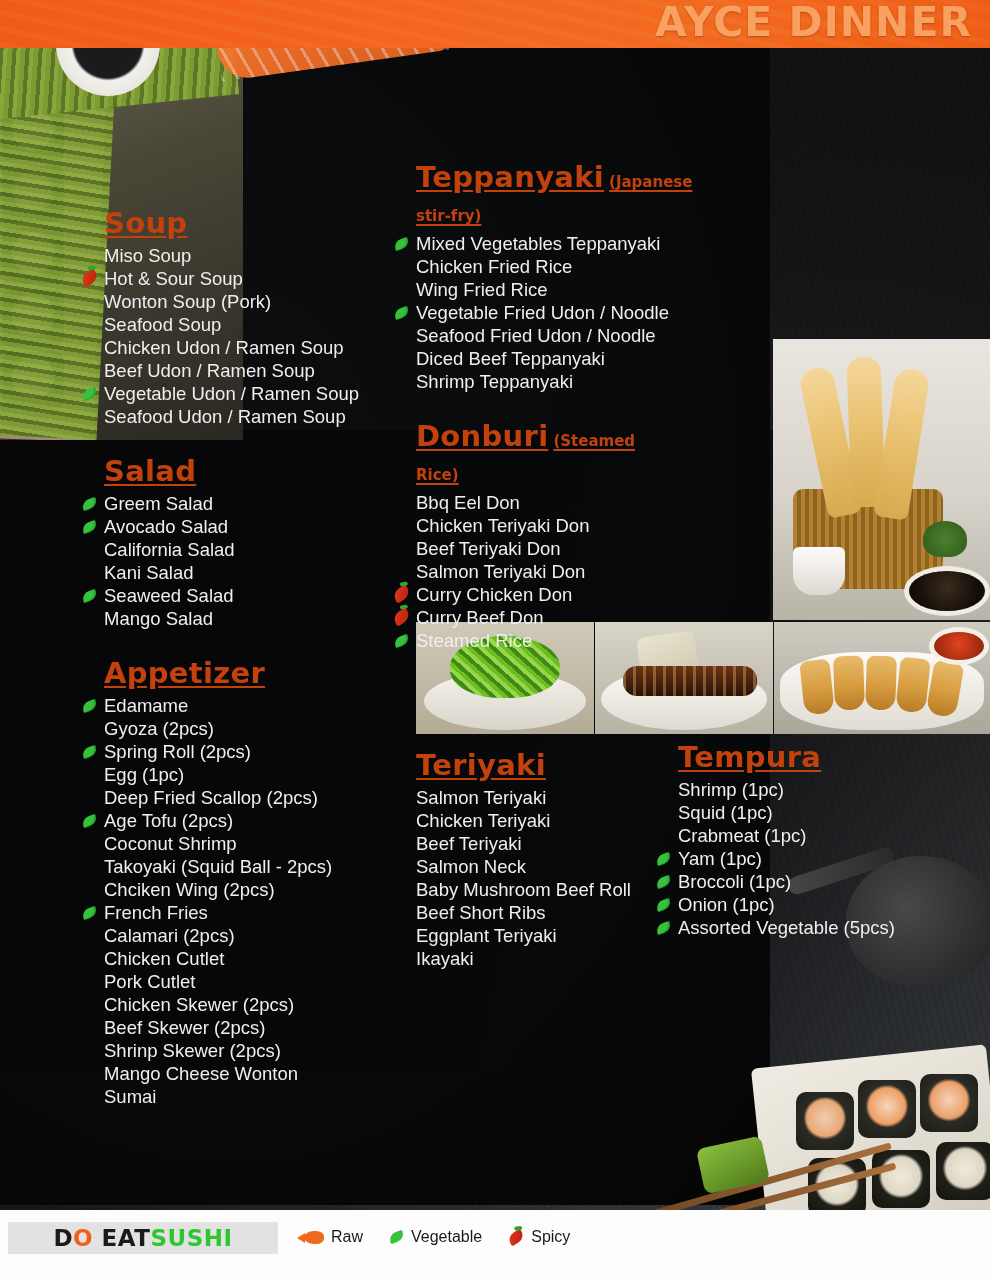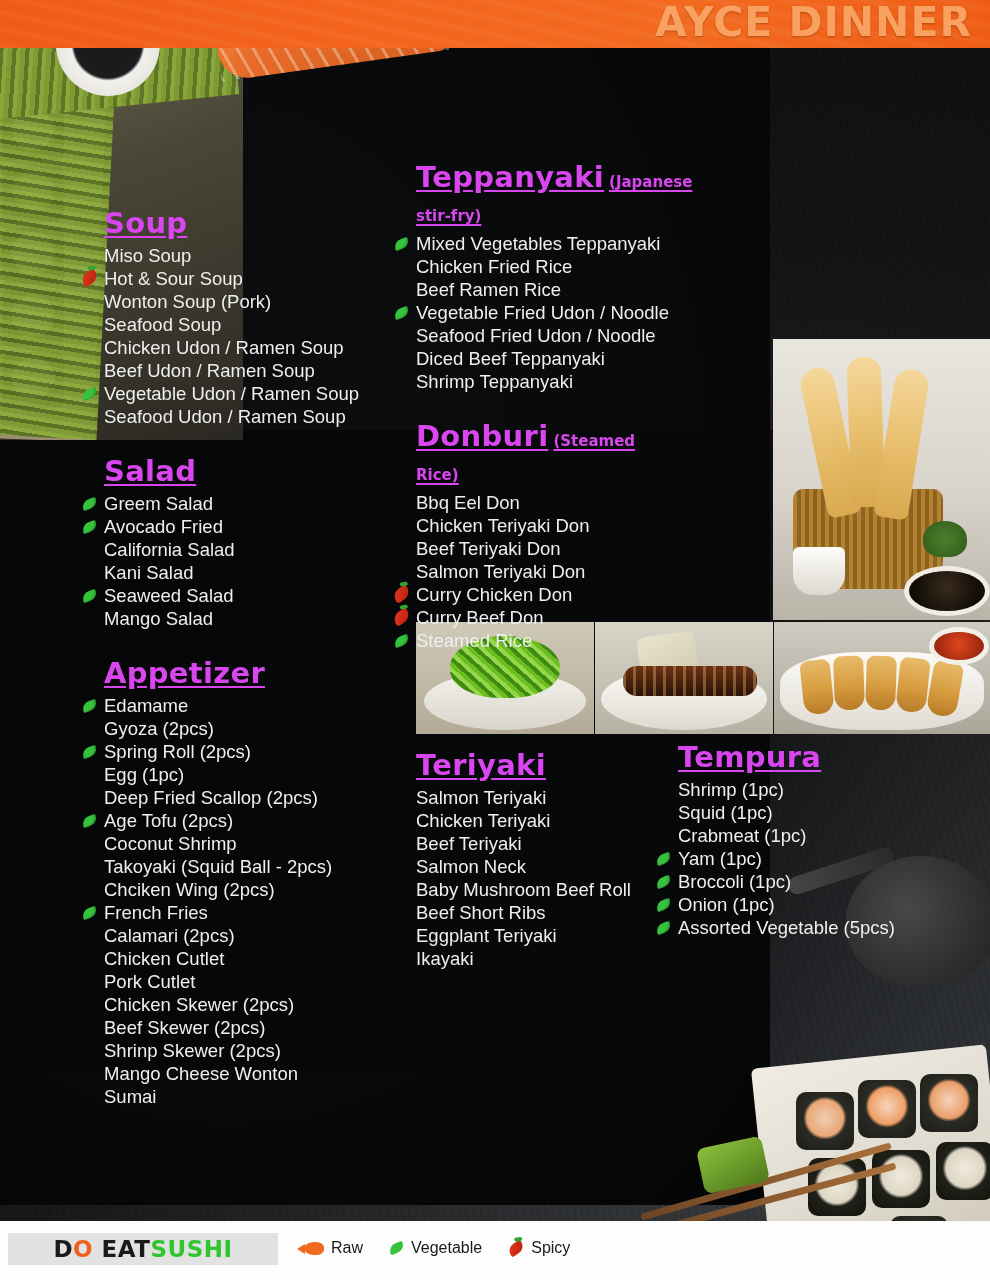--- a/index.html
+++ b/index.html
@@ -322,21 +322,21 @@
     left: 398px; top: 748px;
     width: 262px;
   }
   .col-bottom-right {
     position: absolute;
     left: 660px; top: 740px;
     width: 320px;
   }
 
   .section-title {
-    color: #d946ef;
+    color: #c2410c;
     font-weight: bold;
     font-size: 29px;
     font-family: "DejaVu Sans", sans-serif;
     text-decoration: underline;
     text-underline-offset: 3px;
     margin: 0 0 4px 18px;
     letter-spacing: .3px;
   }
   .section-title .sub {
     font-size: 15px;
@@ -383,21 +383,21 @@
     background: #2fa52f;
     border-radius: 3px;
     transform: rotate(28deg);
   }
   .gap { height: 26px; }
 
   
   .footer {
     position: absolute;
     left: 0; bottom: 0;
-    width: 990px; height: 59px;
+    width: 990px; height: 70px;
     background: #fdfdfd;
   }
   .logo-box {
     position: absolute;
     left: 8px; top: 12px;
     width: 270px; height: 32px;
     background: #e2e2e2;
     display: flex;
     align-items: center;
     justify-content: center;
@@ -562,21 +562,21 @@
 
     <div class="gap"></div>
 
     <div class="section">
       <div class="section-title">Salad</div>
       <div class="item"><span class="mark">
             <span class="leaf"></span>
           </span><span>Greem Salad</span></div>
       <div class="item"><span class="mark">
             <span class="leaf"></span>
-          </span><span>Avocado Fried</span></div>
+          </span><span>Avocado Salad</span></div>
       <div class="item"><span class="mark"></span><span>California Salad</span></div>
       <div class="item"><span class="mark"></span><span>Kani Salad</span></div>
       <div class="item"><span class="mark">
             <span class="leaf"></span>
           </span><span>Seaweed Salad</span></div>
       <div class="item"><span class="mark"></span><span>Mango Salad</span></div>
     </div>
 
     <div class="gap"></div>
 
@@ -614,21 +614,21 @@
   <div class="col-mid">
 
     <div class="section">
       <div class="section-title">
         <span>Teppanyaki</span><span class="sub">(Japanese stir-fry)</span>
       </div>
       <div class="item"><span class="mark">
             <span class="leaf"></span>
           </span><span>Mixed Vegetables Teppanyaki</span></div>
       <div class="item"><span class="mark"></span><span>Chicken Fried Rice</span></div>
-      <div class="item"><span class="mark"></span><span>Beef Ramen Rice</span></div>
+      <div class="item"><span class="mark"></span><span>Wing Fried Rice</span></div>
       <div class="item"><span class="mark">
             <span class="leaf"></span>
           </span><span>Vegetable Fried Udon / Noodle</span></div>
       <div class="item"><span class="mark"></span><span>Seafood Fried Udon / Noodle</span></div>
       <div class="item"><span class="mark"></span><span>Diced Beef Teppanyaki</span></div>
       <div class="item"><span class="mark"></span><span>Shrimp Teppanyaki</span></div>
     </div>
 
     <div class="gap"></div>
 

